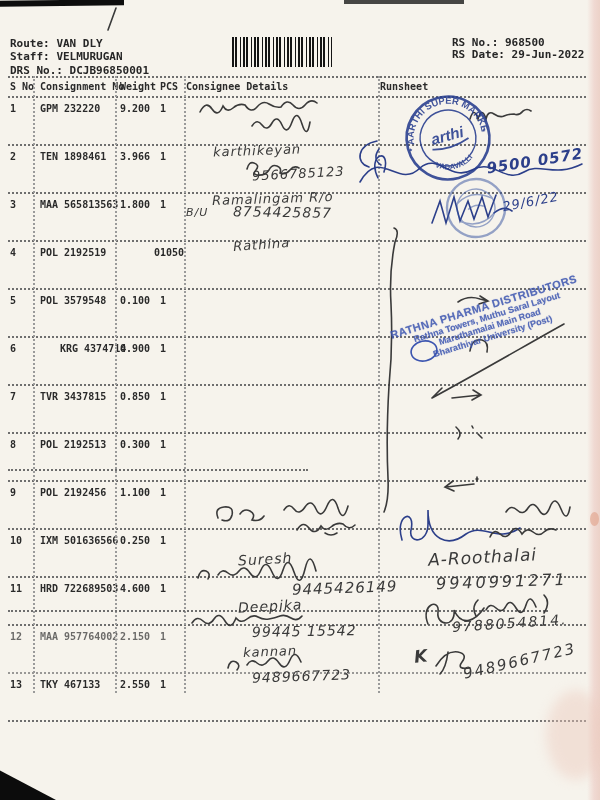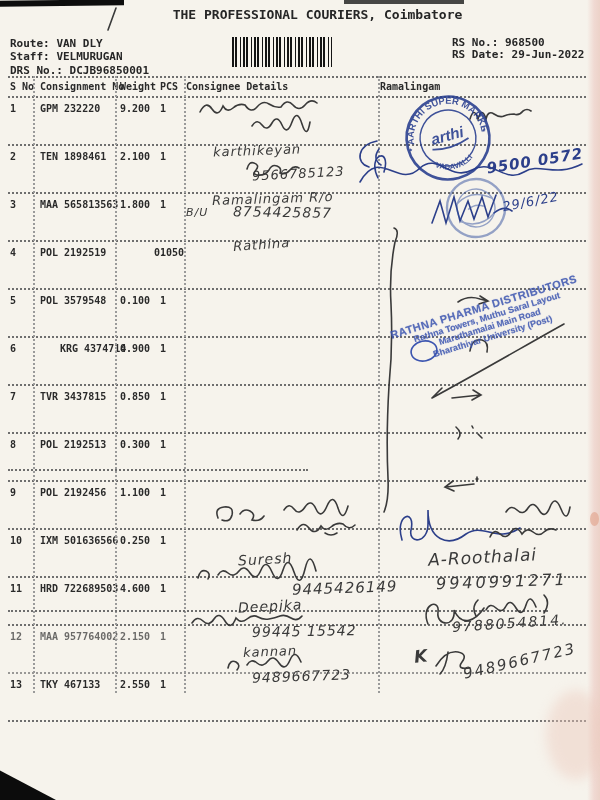--- a/index.html
+++ b/index.html
@@ -21,21 +21,20 @@
       opacity:.85;text-shadow:0 0 1px rgba(60,85,176,.6);}
   .stamp-rathna .l1{font-size:11px;font-weight:bold;letter-spacing:.5px;}
   .stamp-rathna .l2{font-size:9px;font-weight:bold;}
   .artifact{position:absolute;}
 </style>
 </head>
 <body>
 
 <div id="page">
 
-  <div class="print" style="left:0;right:0;top:7px;text-align:center;padding-left:35px;font-size:13px;">THE PROFESSIONAL COURIERS, Coimbatore</div>
 
   <div class="print" style="left:10px;top:37px;font-size:11px;">
     <span>Route:</span>
     <span>VAN DLY</span>
   </div>
   <div class="print" style="left:10px;top:50px;font-size:11px;">
     <span>Staff:</span>
     <span>VELMURUGAN</span>
   </div>
   <div class="print" style="left:10px;top:64px;font-size:11px;">
@@ -55,33 +54,33 @@
   <div class="artifact" style="left:232px;top:37px;width:100px;height:30px;
               background:repeating-linear-gradient(90deg,#141414 0 2px,#f6f3ec 2px 3px,#141414 3px 5px,#f6f3ec 5px 8px,#141414 8px 9px,#f6f3ec 9px 11px);"></div>
 
   <div style="position:absolute;left:8px;top:76px;width:578px;">
     <div style="border-top:2px dotted #6e6e6e;border-bottom:2px dotted #6e6e6e;height:18px;position:relative;">
       <span class="cell" style="left:2px;top:3px;">S No</span>
       <span class="cell" style="left:32px;top:3px;">Consignment No</span>
       <span class="cell" style="left:112px;top:3px;">Weight</span>
       <span class="cell" style="left:152px;top:3px;">PCS</span>
       <span class="cell" style="left:178px;top:3px;">Consignee Details</span>
-      <span class="cell" style="left:372px;top:3px;">Ramalingam</span>
+      <span class="cell" style="left:372px;top:3px;">Runsheet</span>
     </div>
     <div>
         <div class="row">
       <span class="cell" style="left:2px;top:5px;">1</span>
       <span class="cell" style="left:32px;top:5px;">GPM 232220</span>
       <span class="cell" style="left:112px;top:5px;">9.200</span>
       <span class="cell" style="left:152px;top:5px;">1</span>
     </div>
         <div class="row">
       <span class="cell" style="left:2px;top:5px;">2</span>
       <span class="cell" style="left:32px;top:5px;">TEN 1898461</span>
-      <span class="cell" style="left:112px;top:5px;">2.100</span>
+      <span class="cell" style="left:112px;top:5px;">3.966</span>
       <span class="cell" style="left:152px;top:5px;">1</span>
     </div>
         <div class="row">
       <span class="cell" style="left:2px;top:5px;">3</span>
       <span class="cell" style="left:32px;top:5px;">MAA 565813563</span>
       <span class="cell" style="left:112px;top:5px;">1.800</span>
       <span class="cell" style="left:152px;top:5px;">1</span>
     </div>
         <div class="row">
       <span class="cell" style="left:2px;top:5px;">4</span>

